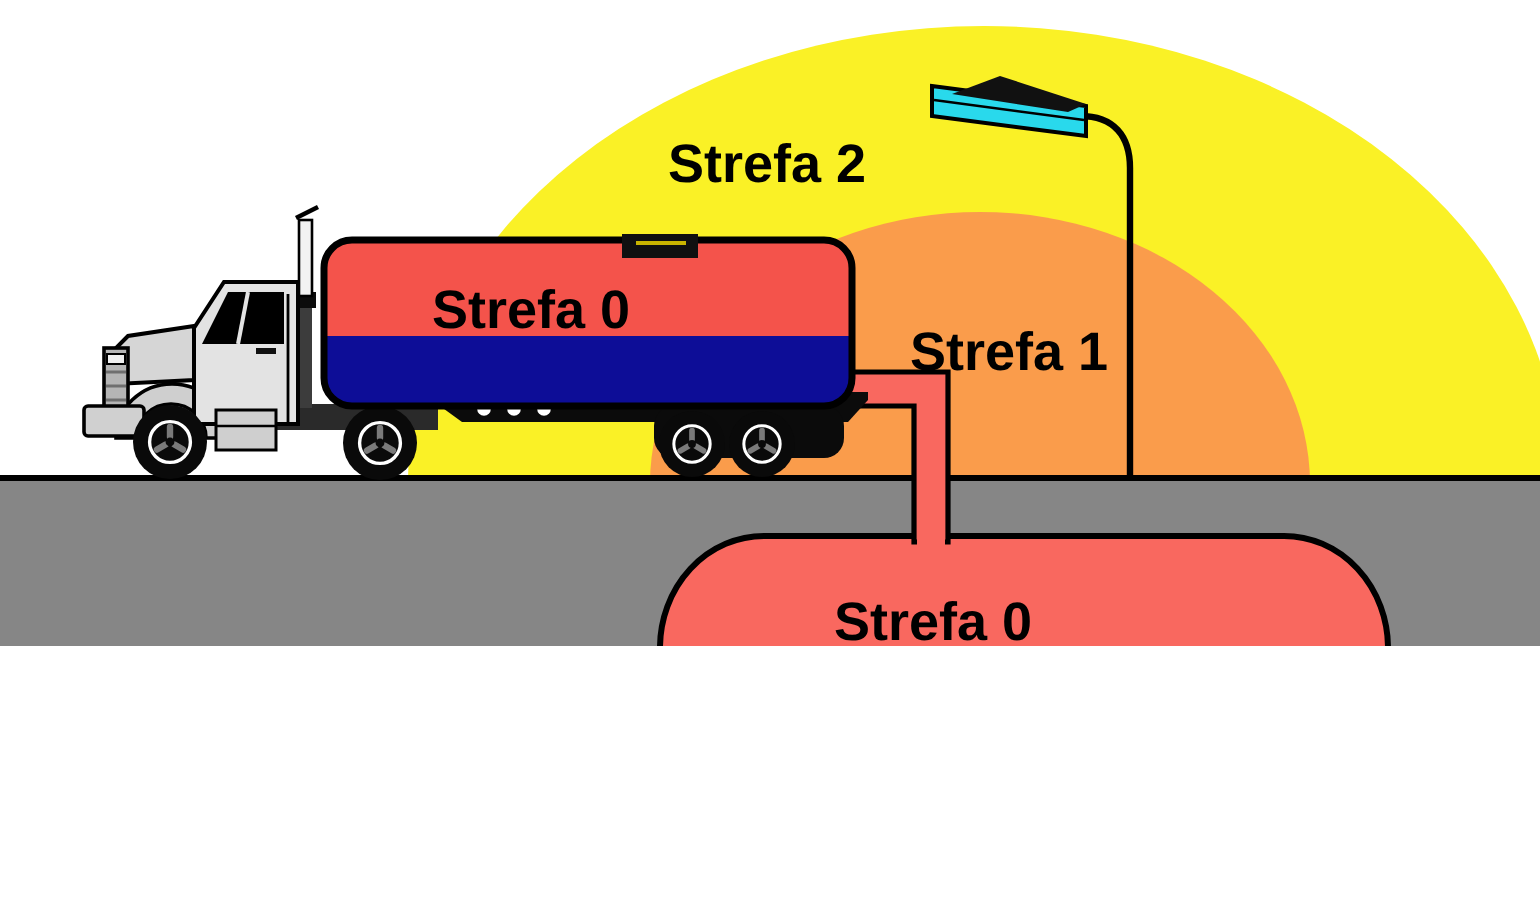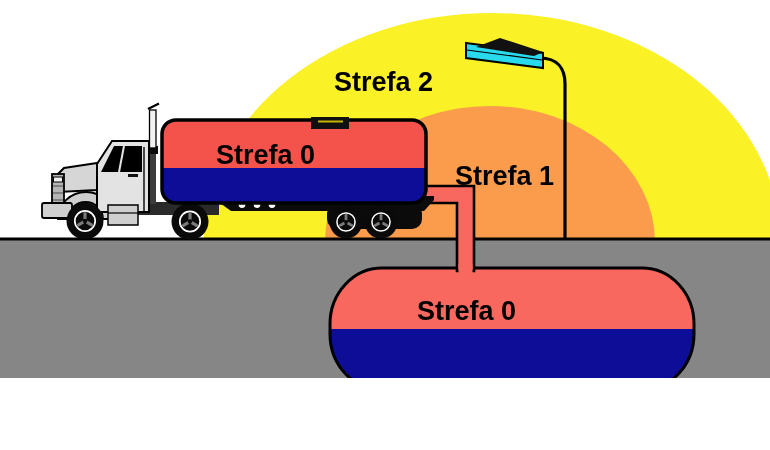--- a/index.html
+++ b/index.html
@@ -1,19 +1,19 @@
 <!DOCTYPE html>
 <html><head>
 <meta charset="utf-8">
 <style>
   html, body { margin: 0; padding: 0; background: #ffffff; }
   .stage {
     position: relative;
     width: 770px;
-    height: 378px;
+    height: 323px;
     overflow: hidden;
     background: #d946ef;
     font-family: "Liberation Sans", "DejaVu Sans", sans-serif;
   }
   svg { display: block; }
   .zone-label {
     font-family: "Liberation Sans", "DejaVu Sans", sans-serif;
     font-size: 27px;
     font-weight: bold;
     fill: #000000;

